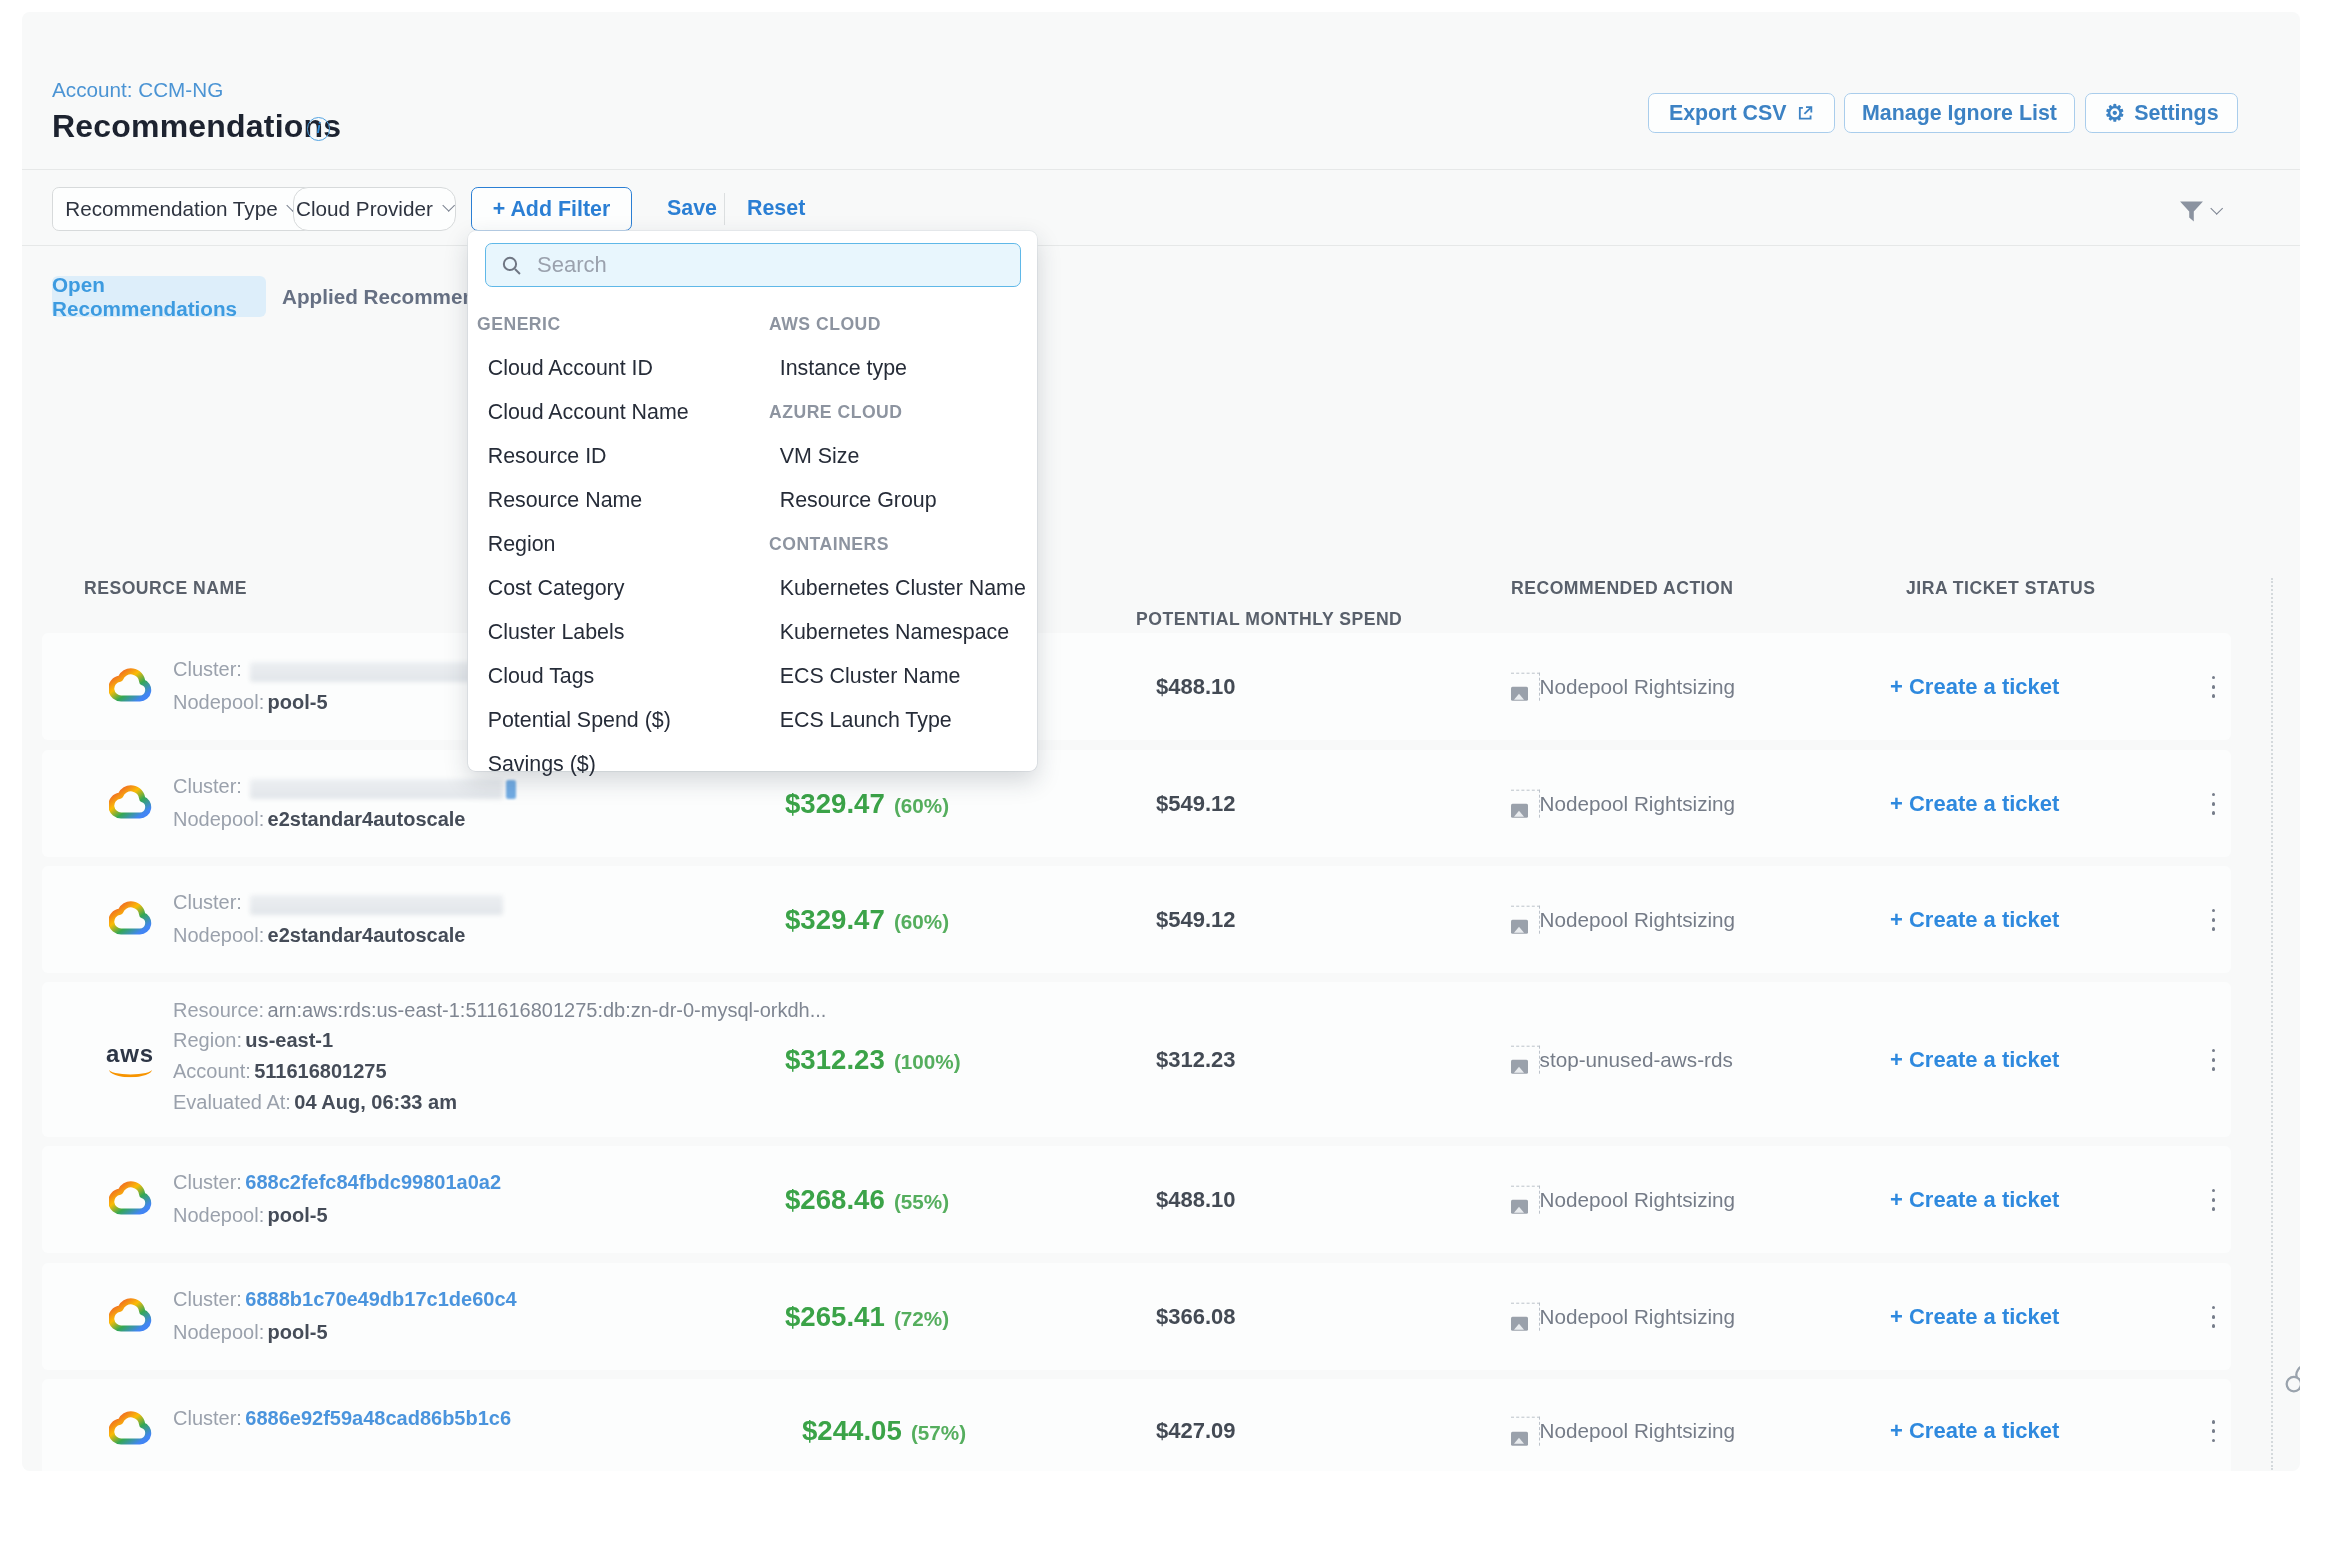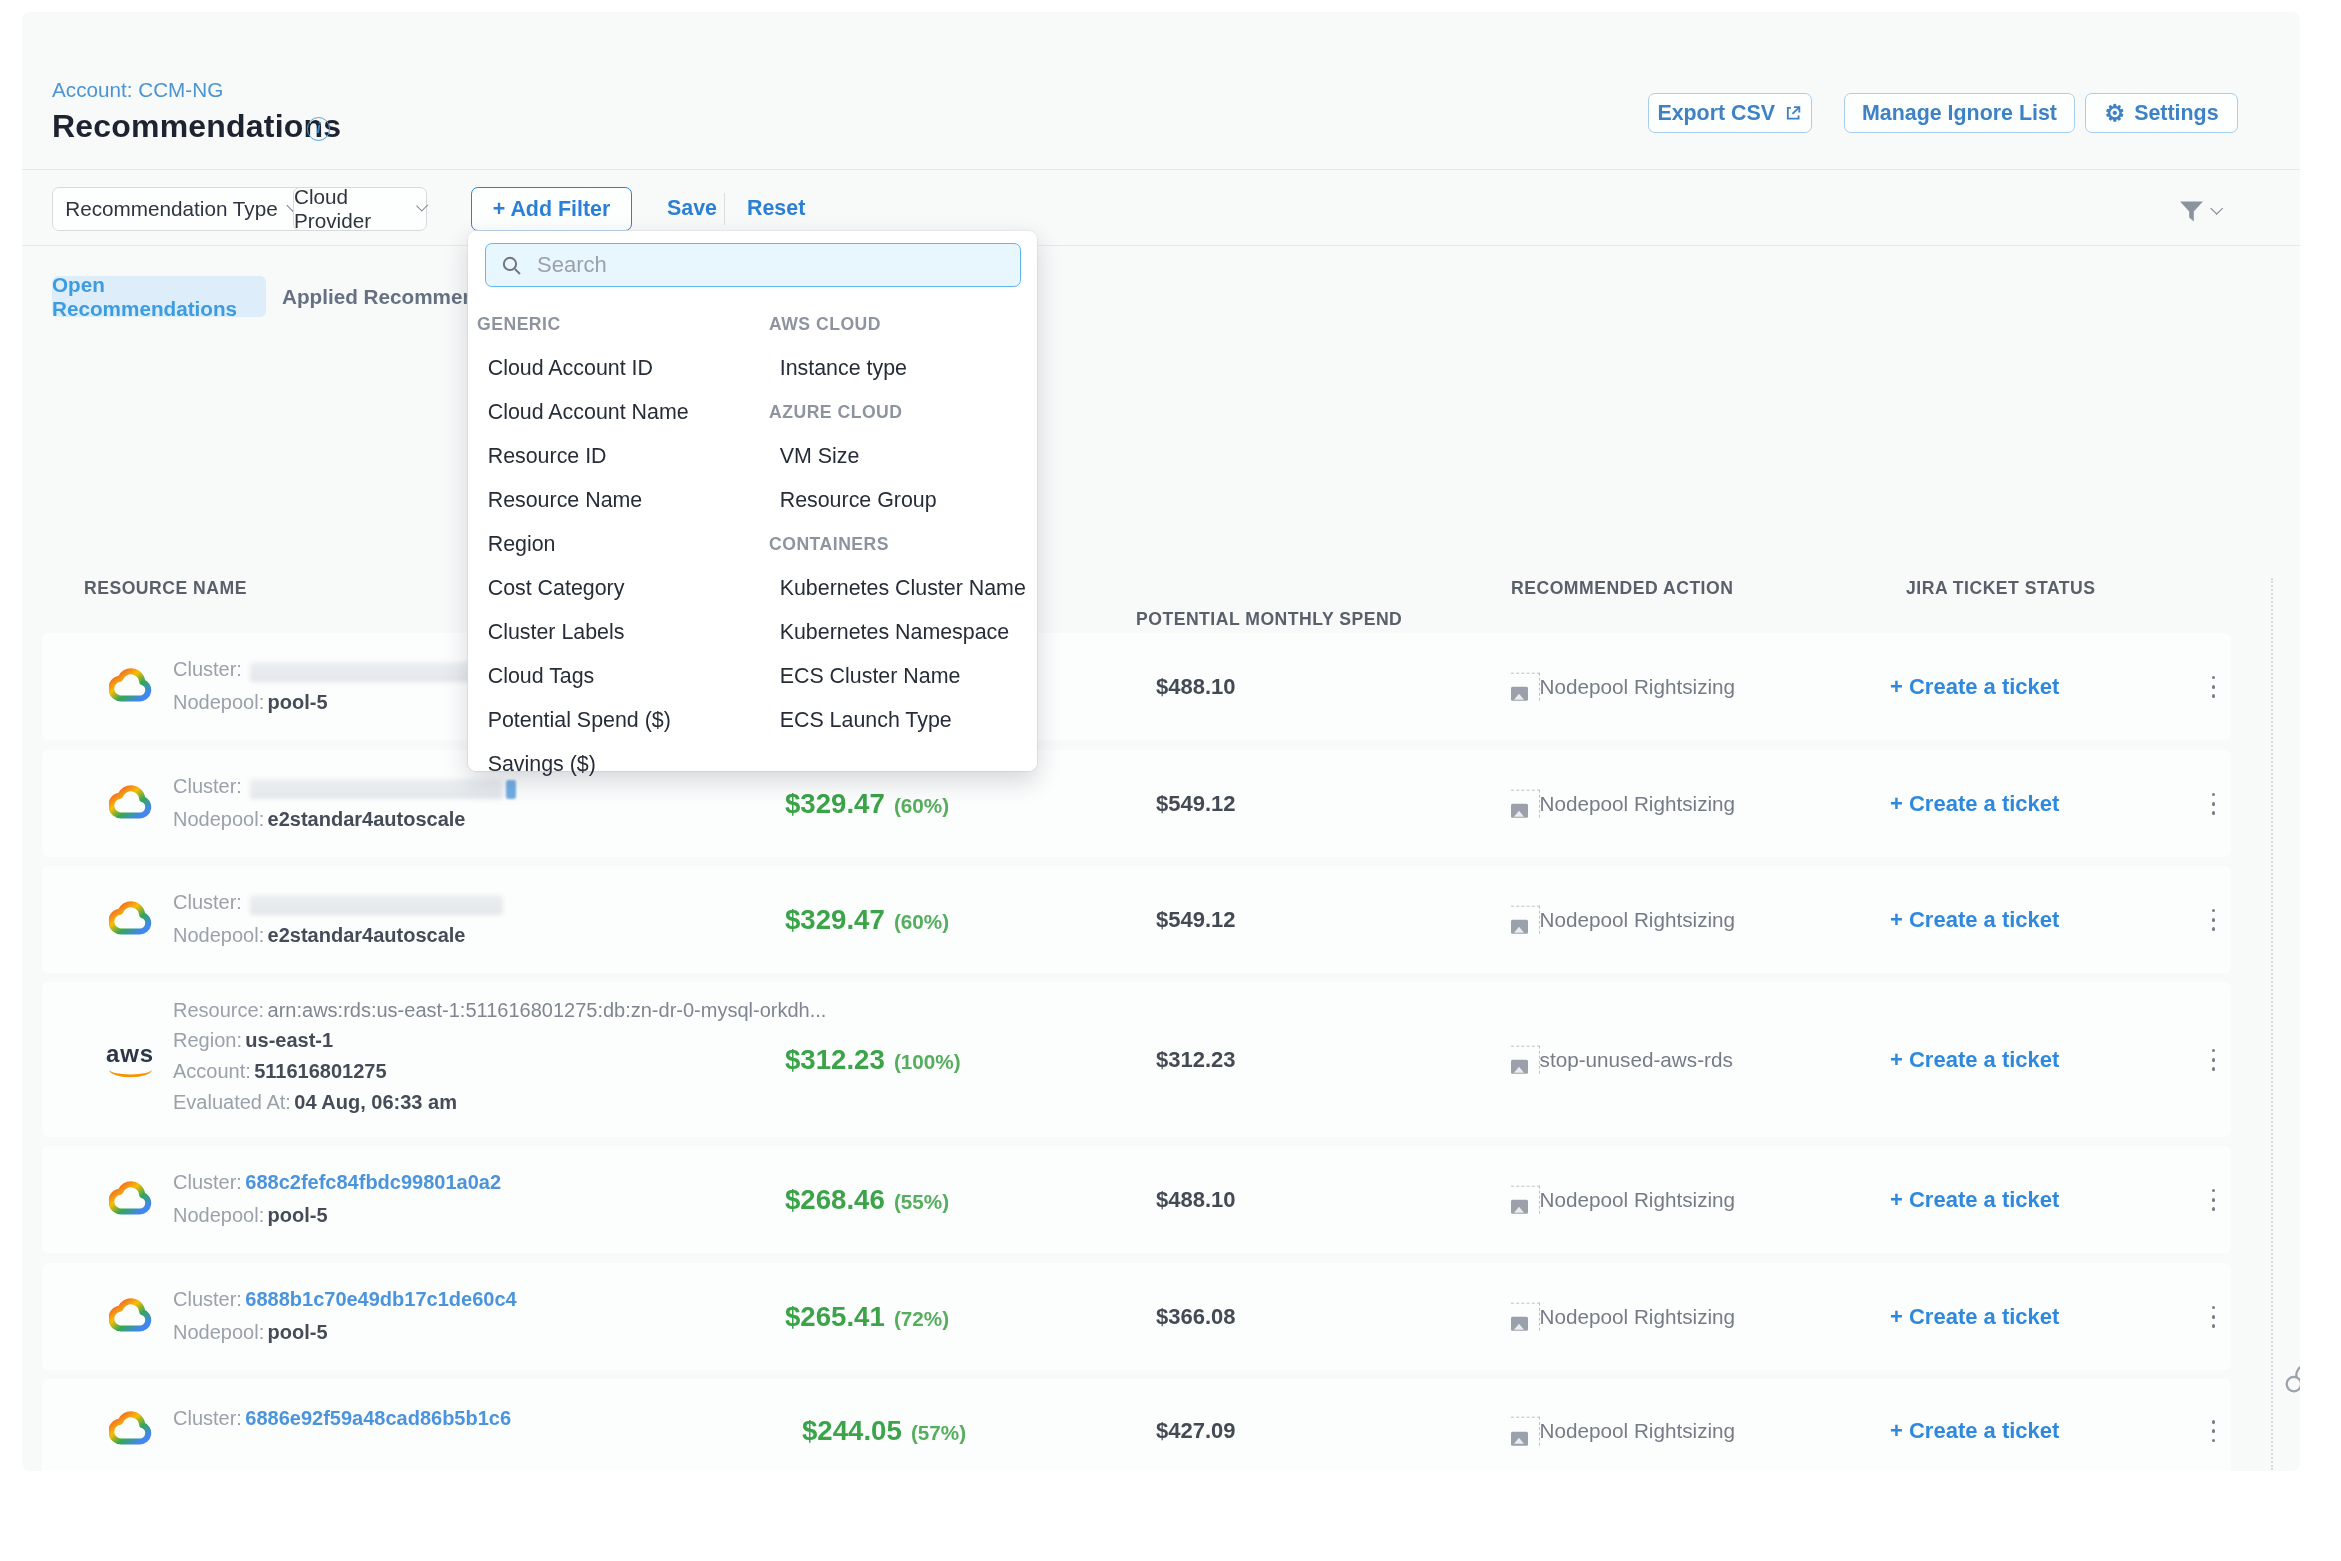--- a/index.html
+++ b/index.html
@@ -7,29 +7,29 @@
   .abs{position:absolute;}
   
   #panel{left:22px;top:12.2px;width:2278px;height:1459px;background:#f8f9f9;border-radius:7.7px;overflow:hidden;}
   
   .account-link{left:30px;top:66px;font-size:20.7px;color:#4b94d4;}
   .page-title{left:30px;top:96px;font-size:32px;font-weight:700;color:#1d2330;letter-spacing:0.2px;}
   .info-circle{left:285px;top:105px;width:21.4px;height:21.4px;border:1.9px solid #53a4e3;border-radius:50%;
     color:#2f8cd8;font-size:13.8px;font-weight:700;display:flex;align-items:center;justify-content:center;font-style:italic;}
   .top-btn{top:81px;height:40px;background:#fdfefe;border:1.5px solid #a9cdec;border-radius:6.9px;
     color:#3c82c4;font-size:21.4px;font-weight:700;display:flex;align-items:center;justify-content:center;gap:9.2px;box-sizing:border-box;}
-  #btn-export{left:1626px;width:164px;}
+  #btn-export{left:1626px;width:187px;}
   #btn-ignore{left:1822px;width:231px;}
   #btn-settings{left:2063px;width:153px;}
   .divider{left:0;width:2278px;height:0;border-top:1.5px solid #e6e8e8;}
   
   .filter-btn{top:175px;height:44px;background:#fdfefe;border:1.5px solid #d7dadb;border-radius:6.9px;
     color:#2e3440;font-size:20.7px;font-weight:500;display:flex;align-items:center;justify-content:center;gap:10.7px;box-sizing:border-box;}
   #f-rectype{left:30px;width:259px;}
-  #f-cloud{left:271px;width:134px;}
+  #f-cloud{left:271px;width:163px;border-radius:15px;}
   #f-add{left:449px;top:175px;width:161px;height:44px;border:1.9px solid #2b7fd4;border-radius:6.9px;background:#fdfefe;
     color:#2b7fd4;font-size:21.4px;font-weight:700;display:flex;align-items:center;justify-content:center;box-sizing:border-box;}
   .text-btn{top:184px;font-size:21.4px;font-weight:700;color:#2b7fd4;}
   #f-save{left:645px;}
   #f-reset{left:725px;}
   .vsep{left:702px;top:181px;height:32px;width:0;border-left:1.5px solid #dcdfe0;}
   .chev{display:inline-block;width:8.4px;height:8.4px;border-right:1.9px solid #7b8290;border-bottom:1.9px solid #7b8290;
     transform:rotate(45deg);margin-top:-6.1px;}
   
   #funnel{left:2155px;top:184px;width:54px;height:31px;display:flex;align-items:center;gap:6.1px;color:#8b93a0;}

